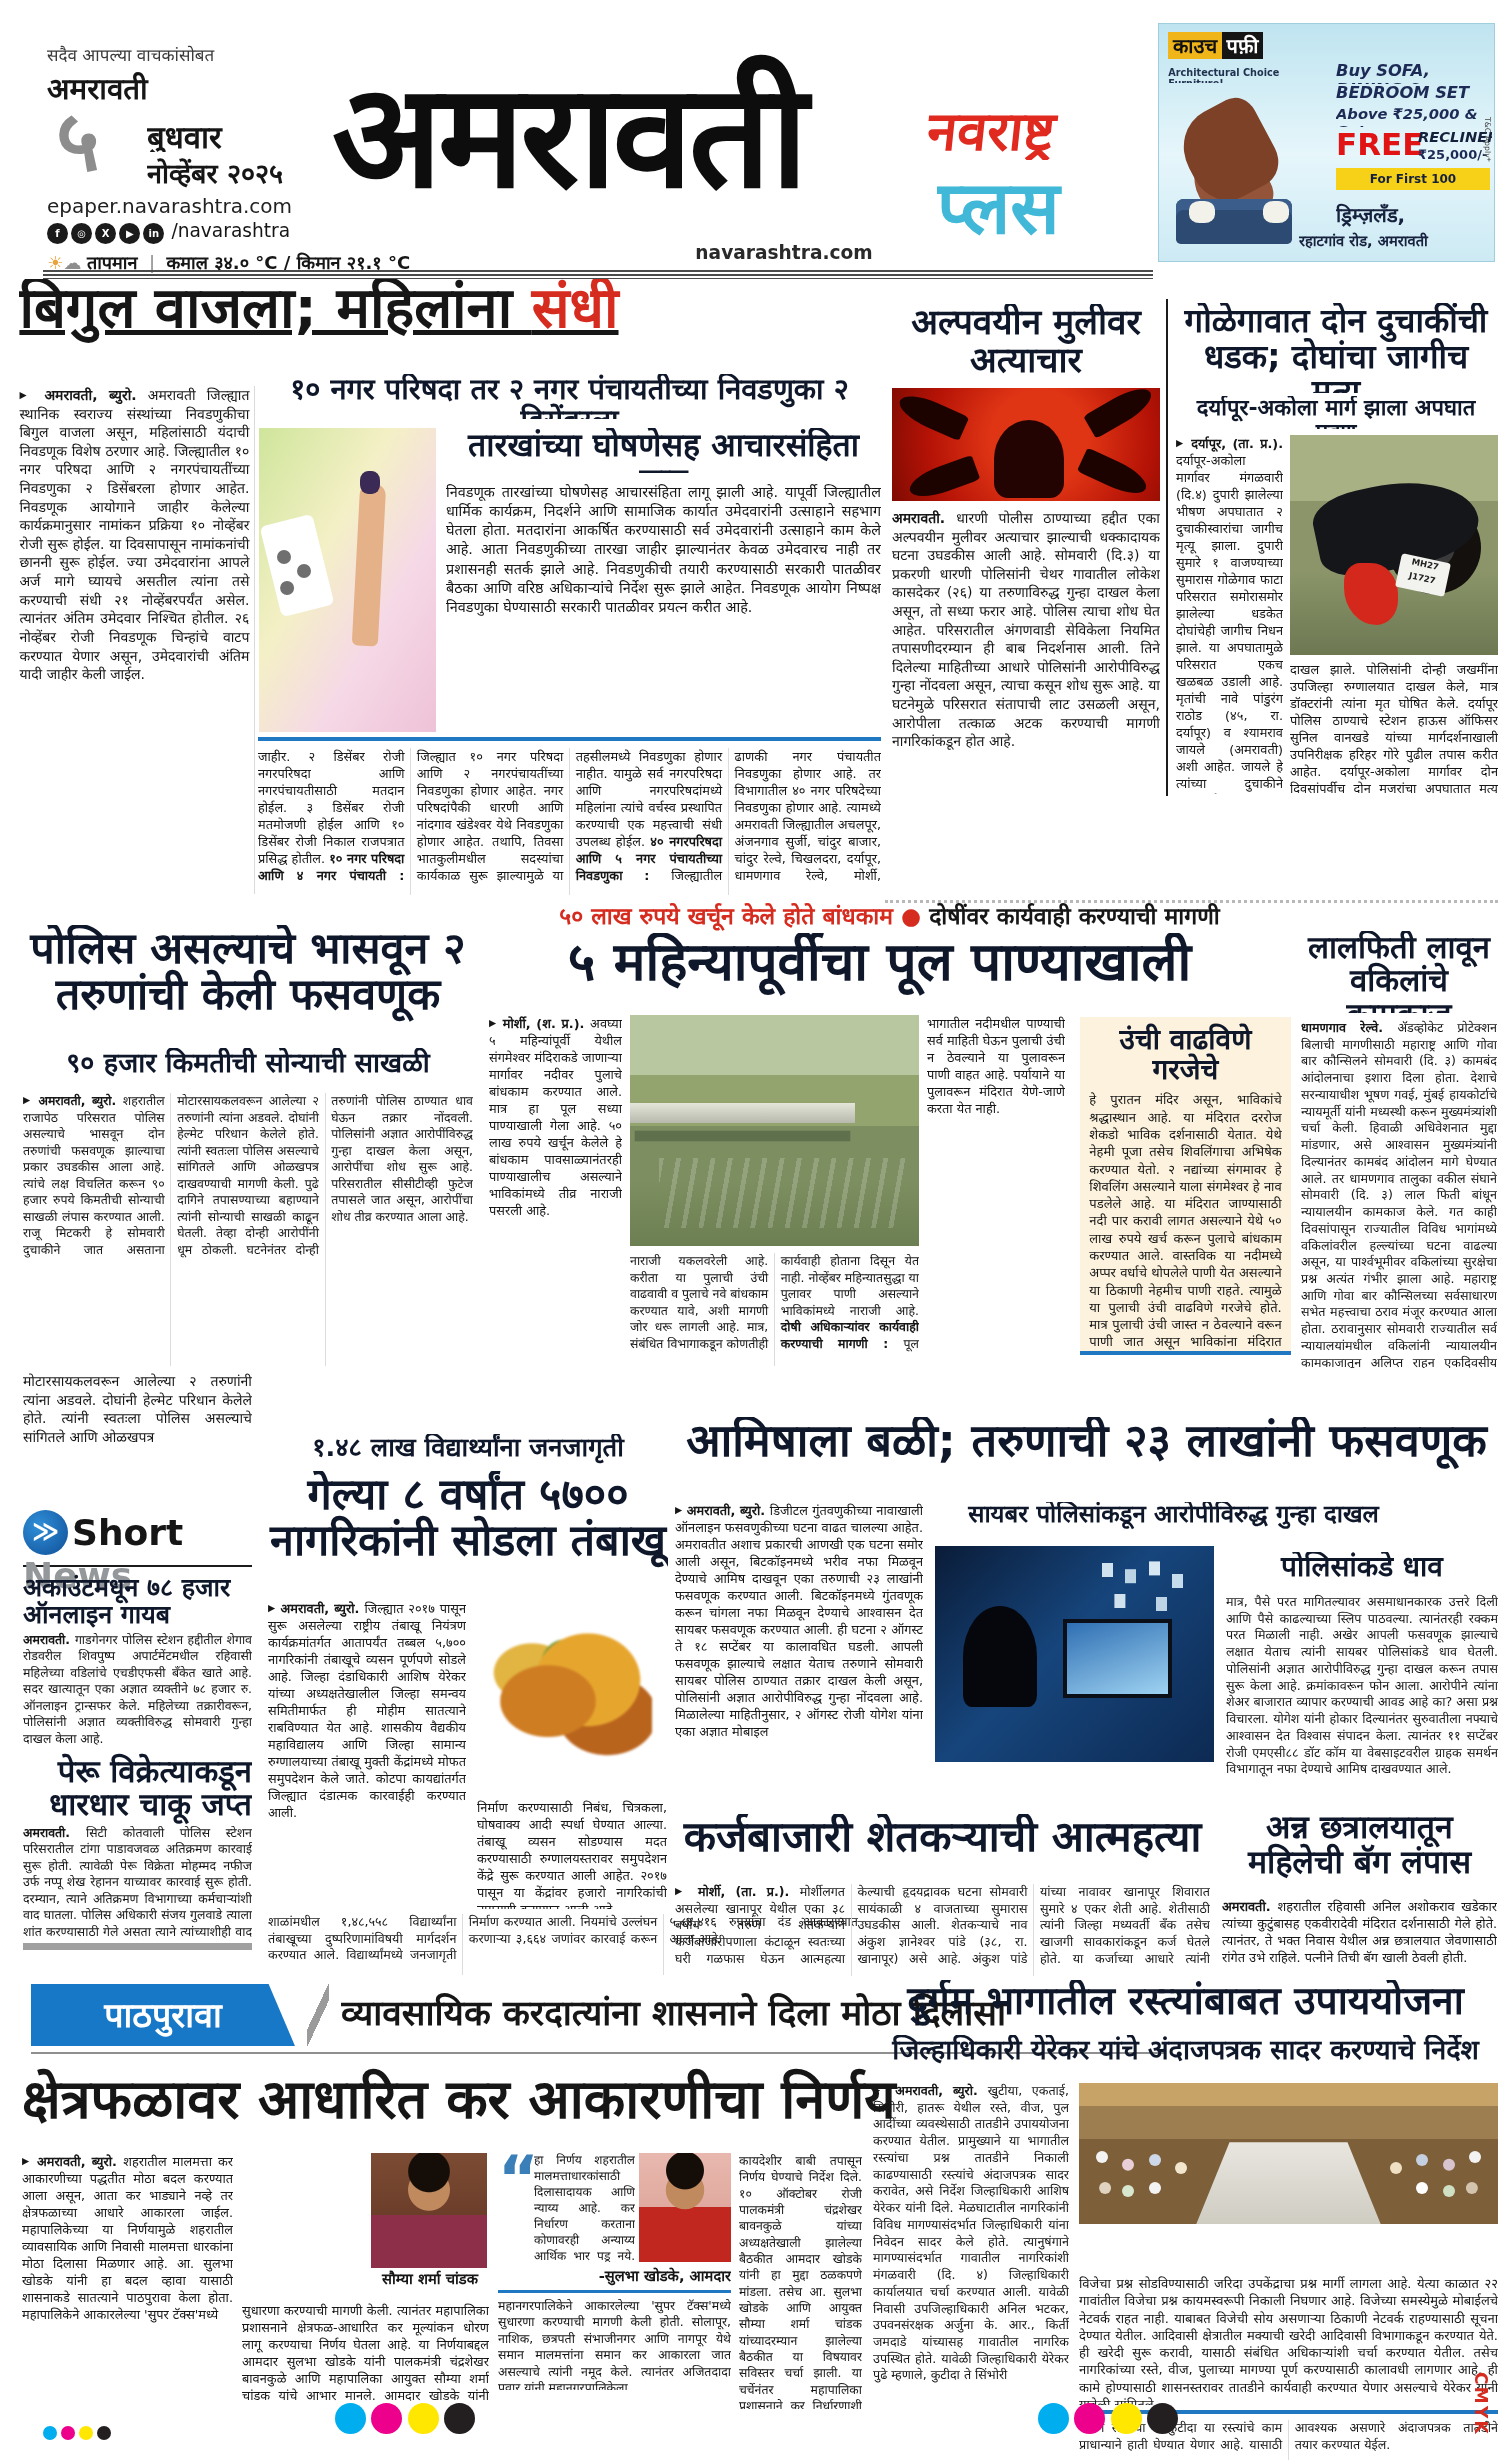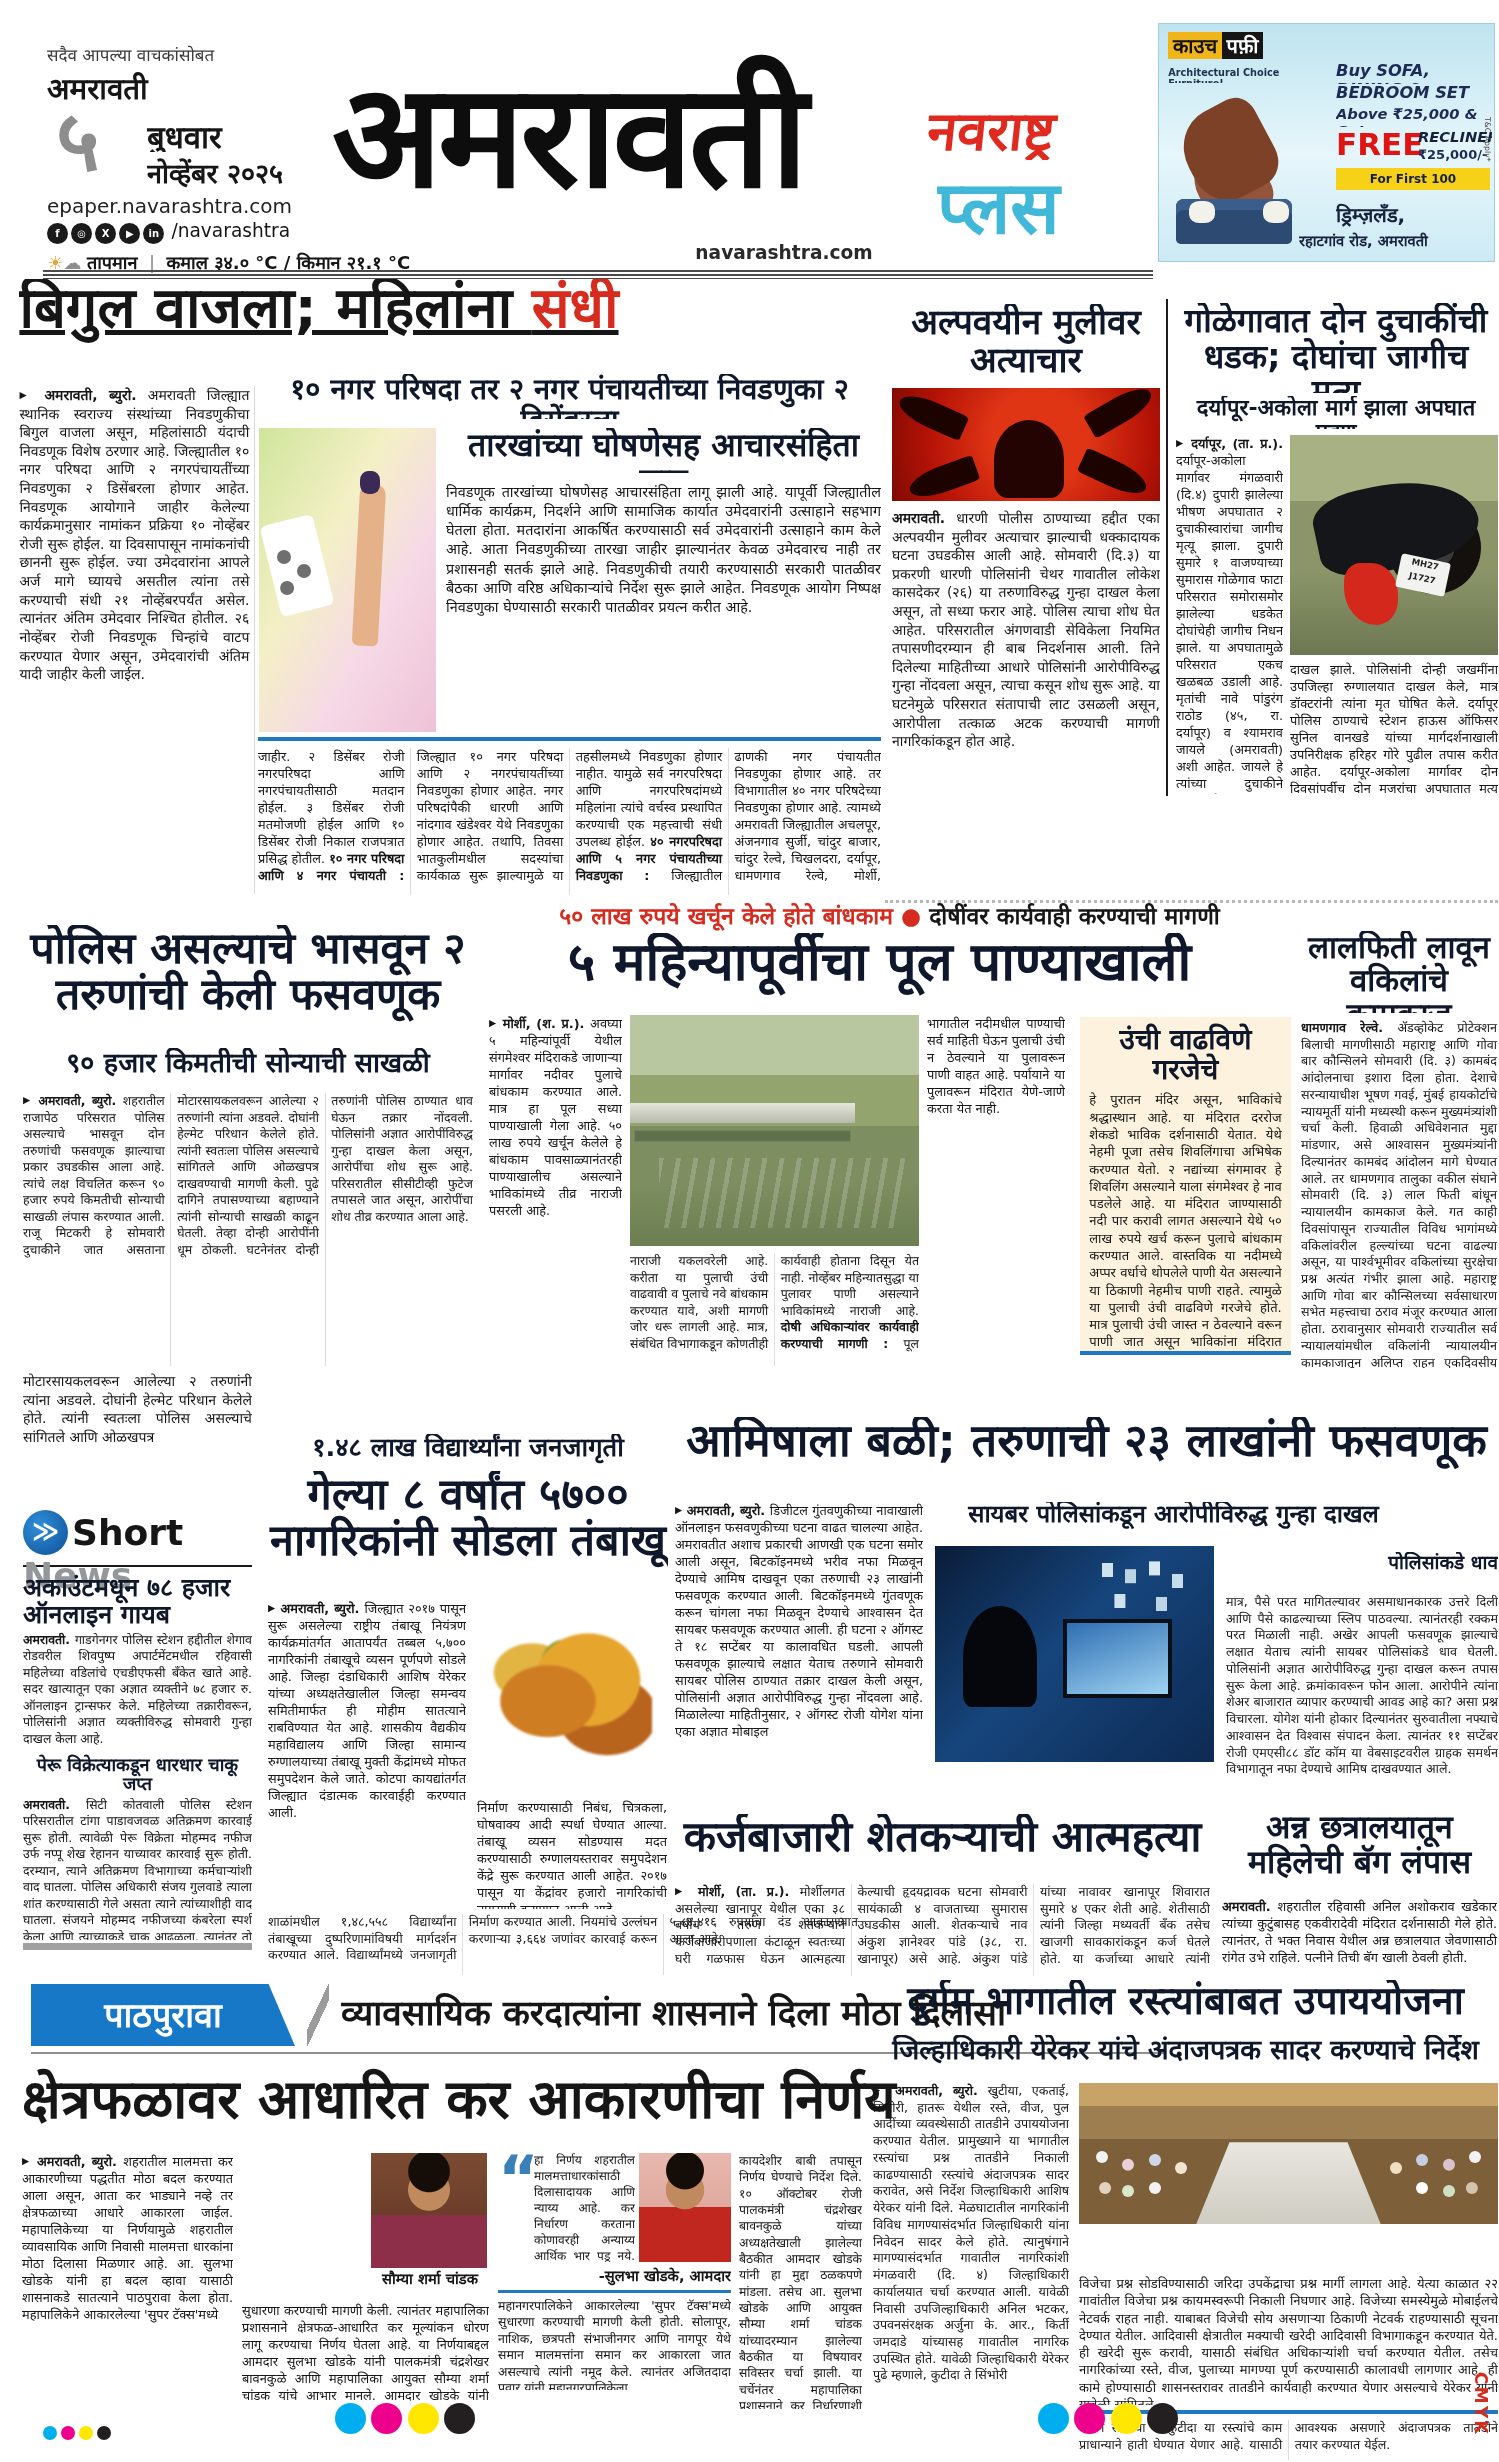--- a/index.html
+++ b/index.html
@@ -224,21 +224,21 @@
   <div class="abs" style="left:23px;top:1510px;width:229px;height:430px;">
     <div style="border-bottom:2.3px solid #1b1b1b;padding-bottom:4.7px;height:50px;">
       <span style="display:inline-block;width:45px;height:45px;border-radius:50%;background:radial-gradient(circle at 35% 35%,#2f8fd8,#0f4f97);color:#fff;font-size:26px;font-weight:bold;text-align:center;line-height:43px;vertical-align:middle;">≫</span>
       <span style="font-size:36px;font-weight:bold;vertical-align:middle;">Short</span>
       <span style="font-size:36px;font-weight:bold;color:#95989b;vertical-align:middle;">News</span>
     </div>
     <div class="hdl" style="font-size:25px;text-align:left;margin-top:7.8px;">अकाउंटमधून ७८ हजार ऑनलाइन गायब</div>
     <div class="jtext" style="font-size:12.4px;margin-top:3.1px;">
       <b>अमरावती. </b><span>गाडगेनगर पोलिस स्टेशन हद्दीतील शेगाव रोडवरील शिवपुष्प अपार्टमेंटमधील रहिवासी महिलेच्या वडिलांचे एचडीएफसी बँकेत खाते आहे. सदर खात्यातून एका अज्ञात व्यक्तीने ७८ हजार रु. ऑनलाइन ट्रान्सफर केले. महिलेच्या तक्रारीवरून, पोलिसांनी अज्ञात व्यक्तीविरुद्ध सोमवारी गुन्हा दाखल केला आहे.</span>
     </div>
-    <div class="hdl" style="font-size:18px;text-align:center;margin-top:7.8px;">पेरू विक्रेत्याकडून धारधार चाकू जप्त</div>
+    <div class="hdl" style="font-size:31px;text-align:right;margin-top:7.8px;">पेरू विक्रेत्याकडून धारधार चाकू जप्त</div>
     <div class="jtext" style="font-size:12.4px;margin-top:3.1px;">
       <b>अमरावती. </b><span>सिटी कोतवाली पोलिस स्टेशन परिसरातील टांगा पाडावजवळ अतिक्रमण कारवाई सुरू होती. त्यावेळी पेरू विक्रेता मोहम्मद नफीज उर्फ नप्पू शेख रेहानन याच्यावर कारवाई सुरू होती. दरम्यान, त्याने अतिक्रमण विभागाच्या कर्मचाऱ्यांशी वाद घातला. पोलिस अधिकारी संजय गुलवाडे त्याला शांत करण्यासाठी गेले असता त्याने त्यांच्याशीही वाद घातला. संजयने मोहम्मद नफीजच्या कंबरेला स्पर्श केला आणि त्याच्याकडे चाकू आढळला. त्यानंतर तो पळून गेला. संजय गुलवाडेच्या तक्रारीवरून पोलिसांनी मोहम्मद नफीजविरुद्ध सोमवारी गुन्हा दाखल केला.</span>
     </div>
   </div>
   <div class="abs" style="left:23px;top:1943px;width:229px;height:7px;background:#a0a0a0;"></div>
 
   <div class="abs hdl" style="left:268px;top:1434px;width:400px;height:34px;font-size:25.6px;">१.४८ लाख विद्यार्थ्यांना जनजागृती</div>
   <div class="abs hdl" style="left:268px;top:1471px;width:400px;height:121px;font-size:43px;">गेल्या ८ वर्षांत ५७०० नागरिकांनी सोडला तंबाखू</div>
   <div class="abs jtext" style="left:268px;top:1600px;width:198px;height:309px;font-size:12.8px;">
     <span class="arrow">▶</span>
@@ -256,21 +256,21 @@
     <span class="arrow">▶</span>
     <b>अमरावती, ब्युरो. </b>
     <span>डिजीटल गुंतवणुकीच्या नावाखाली ऑनलाइन फसवणुकीच्या घटना वाढत चालल्या आहेत. अमरावतीत अशाच प्रकारची आणखी एक घटना समोर आली असून, बिटकॉइनमध्ये भरीव नफा मिळवून देण्याचे आमिष दाखवून एका तरुणाची २३ लाखांनी फसवणूक करण्यात आली. बिटकॉइनमध्ये गुंतवणूक करून चांगला नफा मिळवून देण्याचे आश्वासन देत सायबर फसवणूक करण्यात आली. ही घटना २ ऑगस्ट ते १८ सप्टेंबर या कालावधित घडली. आपली फसवणूक झाल्याचे लक्षात येताच तरुणाने सोमवारी सायबर पोलिस ठाण्यात तक्रार दाखल केली असून, पोलिसांनी अज्ञात आरोपीविरुद्ध गुन्हा नोंदवला आहे. मिळालेल्या माहितीनुसार, २ ऑगस्ट रोजी योगेश यांना एका अज्ञात मोबाइल</span>
   </div>
   <div class="abs hdl" style="left:931px;top:1502px;width:485px;height:36px;font-size:24px;">सायबर पोलिसांकडून आरोपीविरुद्ध गुन्हा दाखल</div>
   <div class="abs ph cyber" style="left:935px;top:1546px;width:279px;height:216px;">
     <div class="hacker"></div>
     <div class="screen"></div>
     <div class="cards"></div>
   </div>
-  <div class="abs hdl" style="left:1226px;top:1552px;width:272px;height:39px;font-size:19px;text-align:right;">पोलिसांकडे धाव</div>
+  <div class="abs hdl" style="left:1226px;top:1552px;width:272px;height:39px;font-size:28px;text-align:center;">पोलिसांकडे धाव</div>
   <div class="abs jtext" style="left:1226px;top:1594px;width:272px;height:210px;font-size:12.6px;">मात्र, पैसे परत मागितल्यावर असमाधानकारक उत्तरे दिली आणि पैसे काढल्याच्या स्लिप पाठवल्या. त्यानंतरही रक्कम परत मिळाली नाही. अखेर आपली फसवणूक झाल्याचे लक्षात येताच त्यांनी सायबर पोलिसांकडे धाव घेतली. पोलिसांनी अज्ञात आरोपीविरुद्ध गुन्हा दाखल करून तपास सुरू केला आहे. क्रमांकावरून फोन आला. आरोपीने त्यांना शेअर बाजारात व्यापार करण्याची आवड आहे का? असा प्रश्न विचारला. योगेश यांनी होकार दिल्यानंतर सुरुवातीला नफ्याचे आश्वासन देत विश्वास संपादन केला. त्यानंतर ११ सप्टेंबर रोजी एमएसी८८ डॉट कॉम या वेबसाइटवरील ग्राहक समर्थन विभागातून नफा देण्याचे आमिष दाखवण्यात आले.</div>
 
   <div class="abs hdl" style="left:675px;top:1814px;width:535px;height:62px;font-size:42px;">कर्जबाजारी शेतकऱ्याची आत्महत्या</div>
   <div class="abs jtext cols3" style="left:675px;top:1884px;width:535px;height:92px;font-size:12.6px;">
     <span class="arrow">▶</span>
     <b>मोर्शी, (ता. प्र.). </b>
     <span>मोर्शीलगत असलेल्या खानापूर येथील एका ३८ वर्षीय तरुण शेतकऱ्याने कर्जबाजारीपणाला कंटाळून स्वतःच्या घरी गळफास घेऊन आत्महत्या केल्याची हृदयद्रावक घटना सोमवारी सायंकाळी ४ वाजताच्या सुमारास उघडकीस आली. शेतकऱ्याचे नाव अंकुश ज्ञानेश्वर पांडे (३८, रा. खानापूर) असे आहे. अंकुश पांडे यांच्या नावावर खानापूर शिवारात सुमारे ४ एकर शेती आहे. शेतीसाठी त्यांनी जिल्हा मध्यवर्ती बँक तसेच खाजगी सावकारांकडून कर्ज घेतले होते. या कर्जाच्या आधारे त्यांनी आपल्या शेतात कपाशी व तुरीची पेरणी केली. तुरीच्या शेंगाही तयार झाल्या नाहीत. अकस्मात पिकांचे नुकसान झाल्याने कर्जफेडीचा डोंगर समोर उभा राहिला. त्यामुळे मानसिक तणावाखाली असलेल्या अंकुश पांडे यांनी आज स्वतःच्या घरात माळ्याला गळफास घेऊन आत्महत्या केली. मंगळवारी (दि.४) वाजताच्या सुमारास अंत्यसंस्कार करण्यात आले.</span>
   </div>
 
   <div class="abs hdl" style="left:1222px;top:1810px;width:275px;height:84px;font-size:32px;">अन्न छत्रालयातून महिलेची बॅग लंपास</div>

